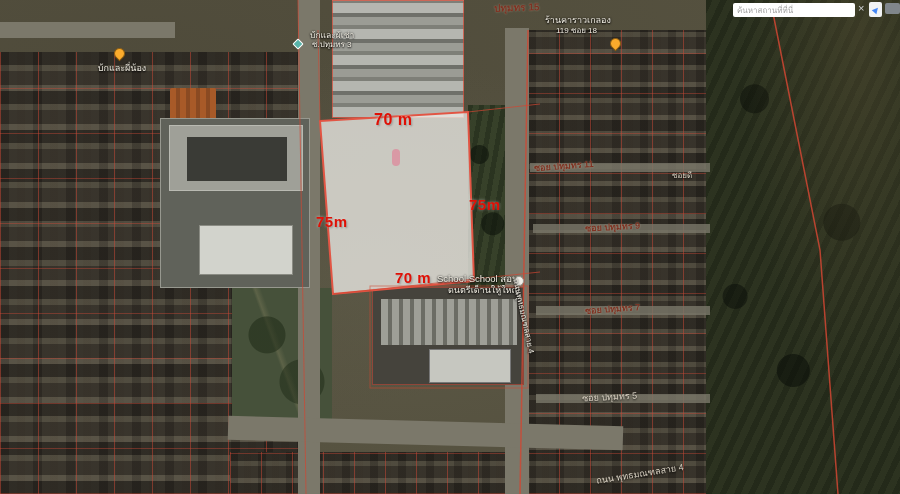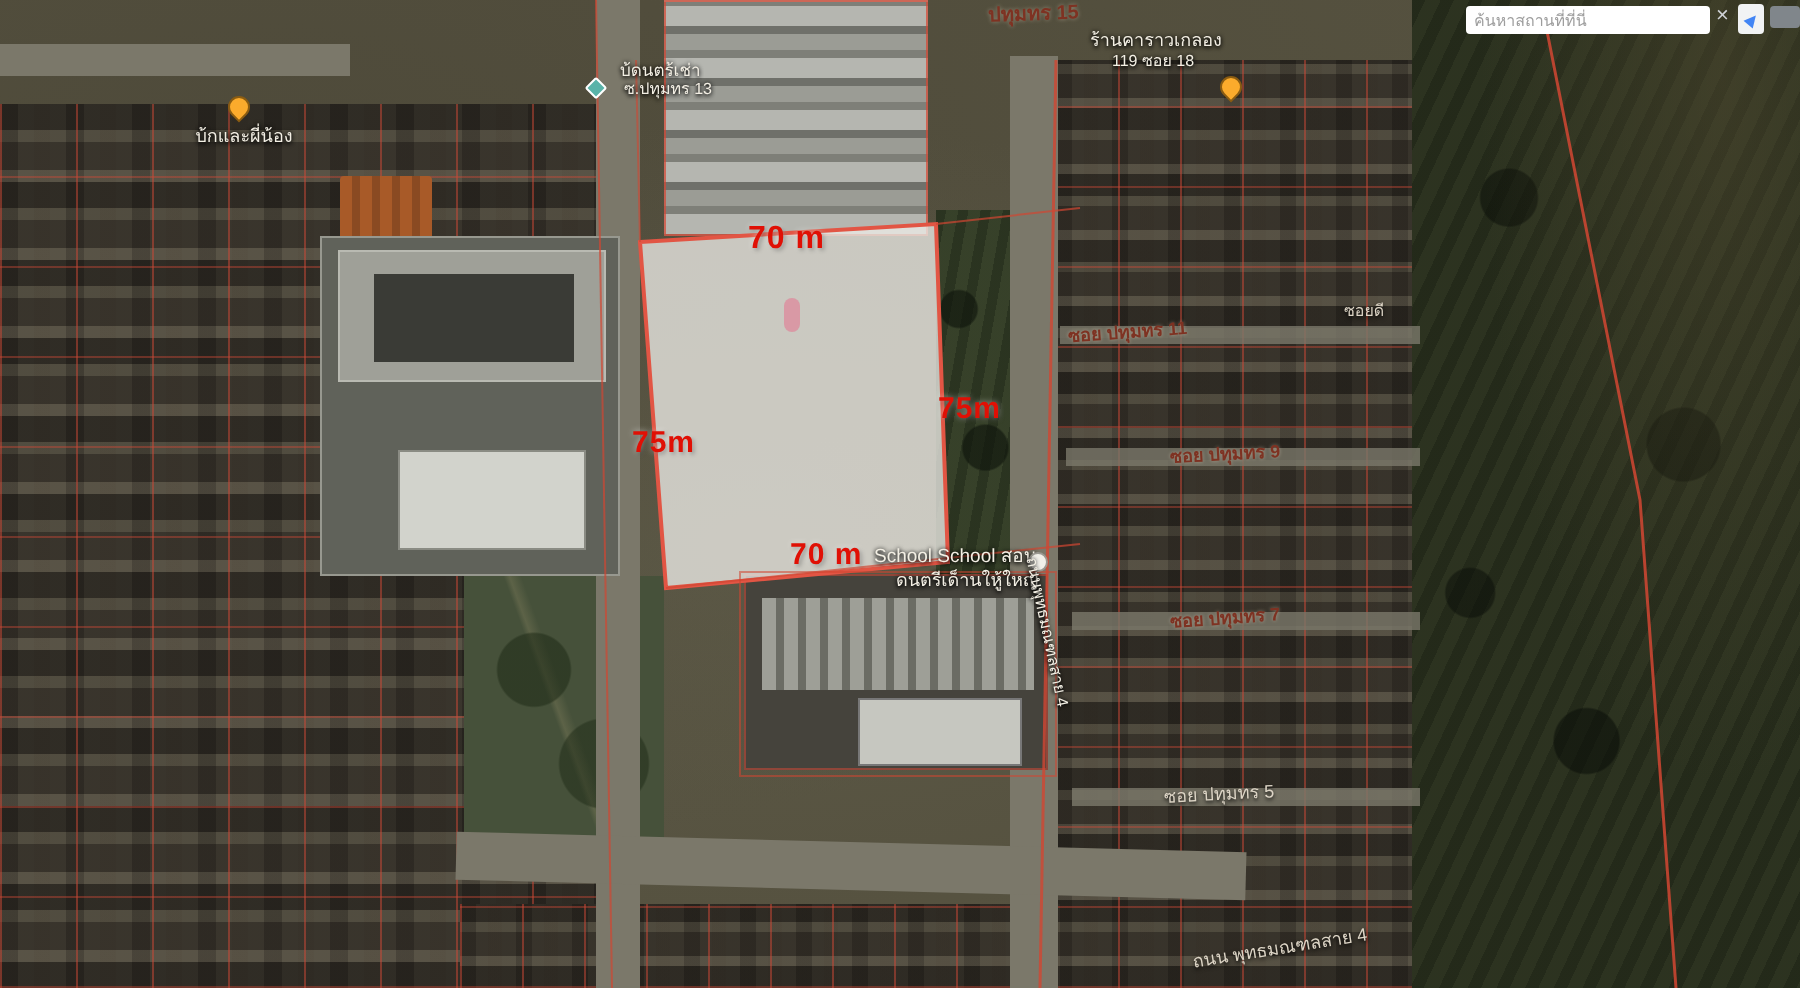--- a/index.html
+++ b/index.html
@@ -136,37 +136,37 @@
   <div class="dim z4" style="left:374px;top:111px;font-size:16px;">70 m</div>
   <div class="dim z4" style="left:316px;top:213px;">75m</div>
   <div class="dim z4" style="left:469px;top:196px;">75m</div>
   <div class="dim z4" style="left:395px;top:269px;">70 m</div>
   <div class="plot-marker z4" style="left:392px;top:149px;"></div>
 
   <div class="pin z4" style="left:114px;top:48px;"></div>
   <div class="lbl white z4" style="left:72px;top:64px;width:100px;text-align:center;">บ้กและผี่น้อง</div>
 
   <div class="diamond z4" style="left:294px;top:40px;"></div>
-  <div class="lbl white z4" style="left:310px;top:31px;font-size:8.5px;">บ้ดนตร้เช่า</div>
-  <div class="lbl white z4" style="left:312px;top:41px;font-size:8px;">ซ.ปทุมทร 13</div>
+  <div class="lbl white z4" style="left:310px;top:31px;font-size:8.5px;">บ้กและผ้เช่า</div>
+  <div class="lbl white z4" style="left:312px;top:41px;font-size:8px;">ซ.ปทุมทร 3</div>
 
   <div class="lbl white z4" style="left:545px;top:16px;">ร้านคาราวเกลอง</div>
   <div class="lbl white z4" style="left:556px;top:27px;font-size:8px;">119 ซอย 18</div>
   <div class="pin z4" style="left:610px;top:38px;"></div>
 
   <div class="lbl white z4" style="left:437px;top:274px;font-size:9.5px;">School School สอน</div>
   <div class="lbl white z4" style="left:448px;top:286px;">ดนตรีเด็านใหู้ใหญ่</div>
   <div class="dot z4" style="left:514px;top:276px;"></div>
 
   <div class="lbl maroon z4" style="left:494px;top:2px;font-size:10px;transform:rotate(-2deg);">ปทุมทร 15</div>
   <div class="lbl maroon z4" style="left:534px;top:162px;transform:rotate(-4deg);">ซอย ปทุมทร 11</div>
   <div class="lbl maroon z4" style="left:585px;top:223px;transform:rotate(-3deg);">ซอย ปทุมทร 9</div>
   <div class="lbl maroon z4" style="left:585px;top:305px;transform:rotate(-4deg);">ซอย ปทุมทร 7</div>
   <div class="lbl tan z4" style="left:582px;top:393px;transform:rotate(-3deg);">ซอย ปทุมทร 5</div>
-  <div class="lbl tan z4" style="left:672px;top:152px;font-size:8px;">ซอยดี</div>
+  <div class="lbl tan z4" style="left:672px;top:172px;font-size:8px;">ซอยดี</div>
   <div class="lbl white z4" style="left:519px;top:278px;font-size:8px;transform:rotate(78deg);transform-origin:left top;">ถนนพุทธมณฑลสาย 4</div>
   <div class="lbl tan z4" style="left:596px;top:470px;transform:rotate(-9deg);">ถนน พุทธมณฑลสาย 4</div>
 
   <input class="search-box z5" type="text" placeholder="ค้นหาสถานที่ที่นี่" style="">
   <span class="clear-x z5">×</span>
   <div class="nav-btn z5">
     <span class="nav-arrow"></span>
   </div>
   <div class="end-btn z5"></div>
 

